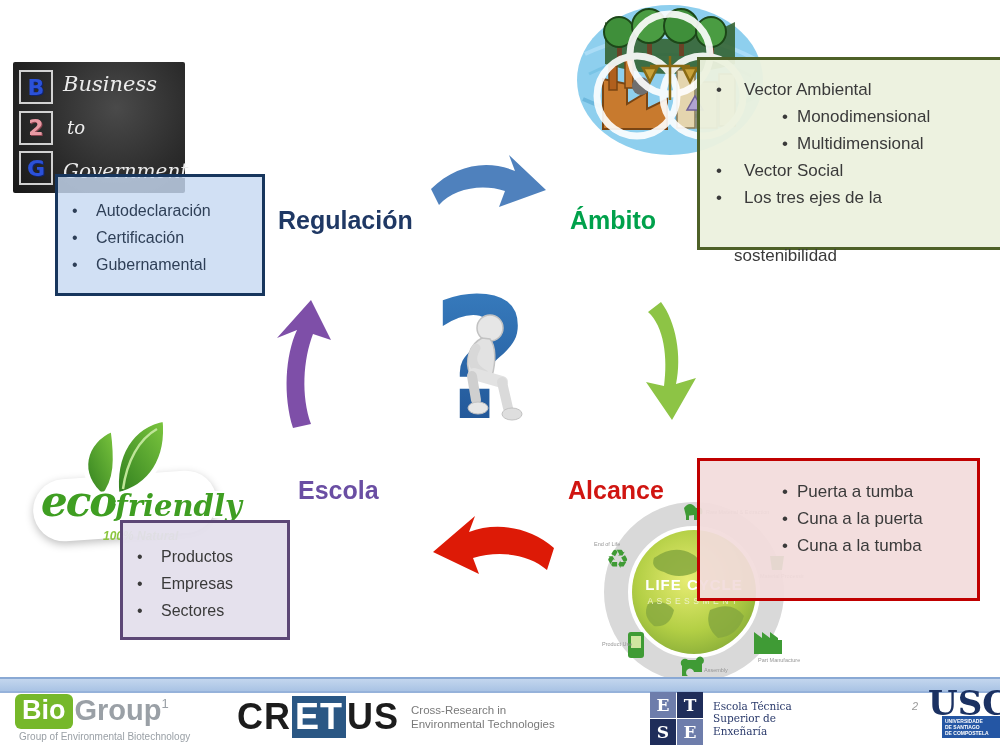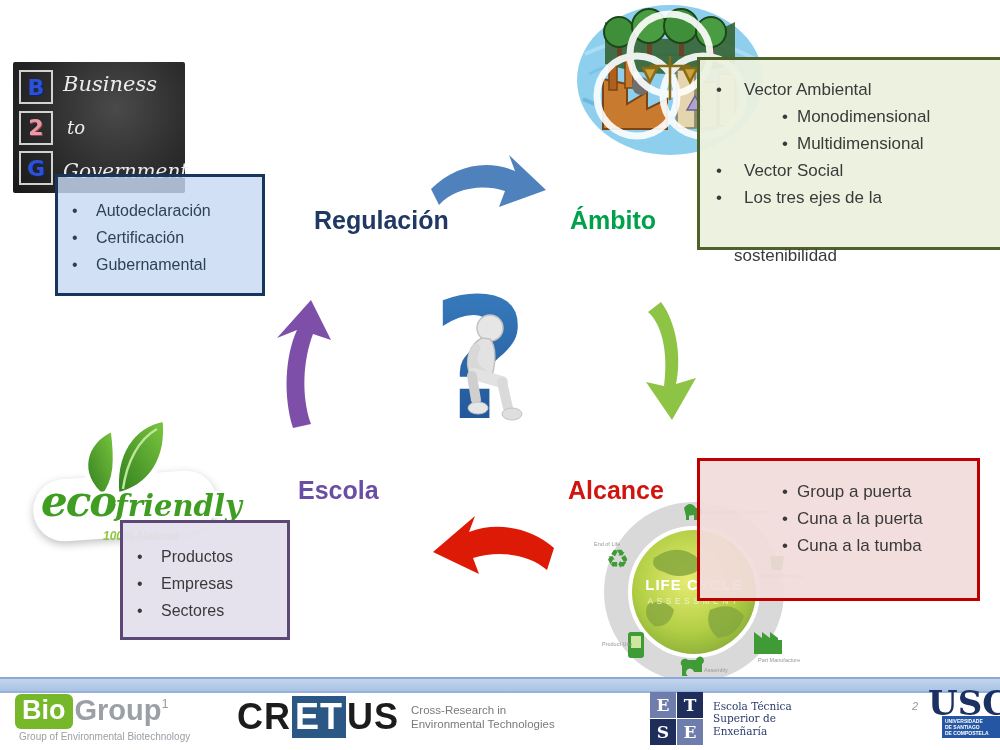--- a/index.html
+++ b/index.html
@@ -40,21 +40,21 @@
     background:rgba(236,241,222,.95);border:3px solid #4e6128;padding-top:16px;}
   .box-red{left:697px;top:458px;width:283px;height:143px;
     background:rgba(242,220,219,.93);border:3px solid #c00000;padding-top:17px;}
   .box-purple{left:120px;top:520px;width:170px;height:120px;
     background:rgba(228,223,236,.95);border:3px solid #5c4776;padding-top:20px;}
   .box-purple li{font-size:16px;padding-left:38px;}
   .box-purple li:before{left:14px;}
 
   
   .cyc-label{font-size:25px;font-weight:bold;z-index:5;}
-  .lab-regulacion{left:278px;top:206px;color:#1f3864;margin-left:36px;}
+  .lab-regulacion{left:278px;top:206px;color:#1f3864;}
   .lab-ambito{left:570px;top:206px;color:#00a14b;}
   .lab-destino{left:298px;top:476px;color:#6a4ea3;}
   .lab-alcance{left:568px;top:476px;color:#d01511;}
 
   .arrow{z-index:2;}
   .q-svg{left:400px;top:276px;width:160px;height:182px;z-index:2;}
 
   
   .ecoworld{left:575px;top:4px;width:190px;height:152px;z-index:1;}
   .lca{left:592px;top:500px;width:212px;height:180px;z-index:1;}
@@ -172,21 +172,21 @@
     <li class="lvl2">Monodimensional</li>
     <li class="lvl2">Multidimensional</li>
     <li>Vector Social</li>
     <li>Los tres ejes de la</li>
     <li class="cont">sostenibilidad</li>
   </ul>
 </div>
 
 <div class="abs ibox box-red">
   <ul>
-    <li class="lvl2">Group a puerta</li>
+    <li class="lvl2">Puerta a tumba</li>
     <li class="lvl2">Cuna a la puerta</li>
     <li class="lvl2">Cuna a la tumba</li>
   </ul>
 </div>
 
 <div class="abs ibox box-purple">
   <ul>
     <li>Productos</li>
     <li>Empresas</li>
     <li>Sectores</li>

